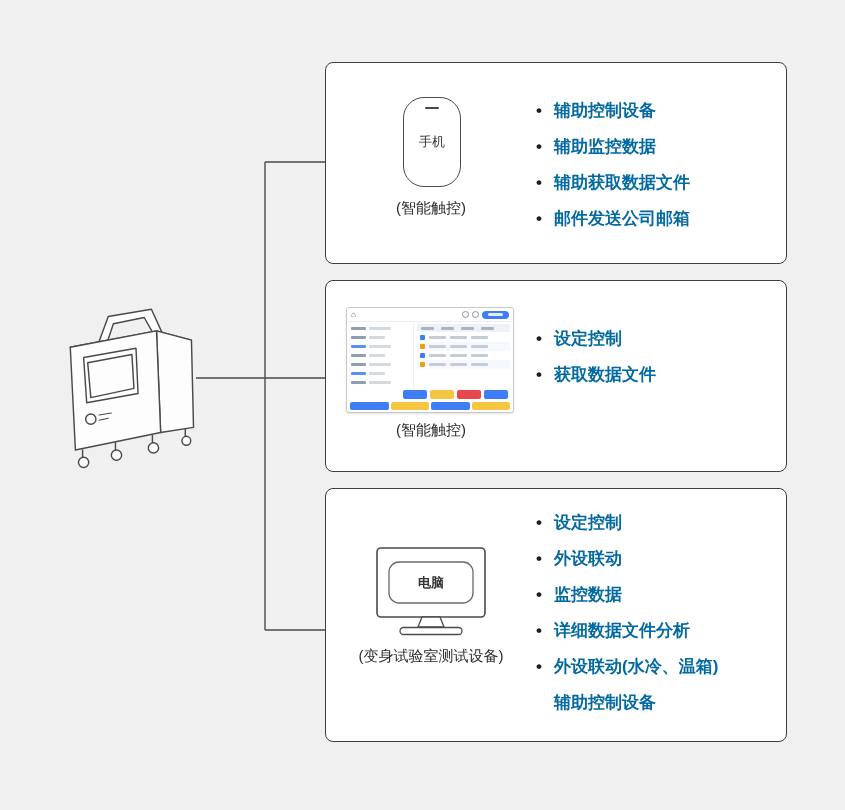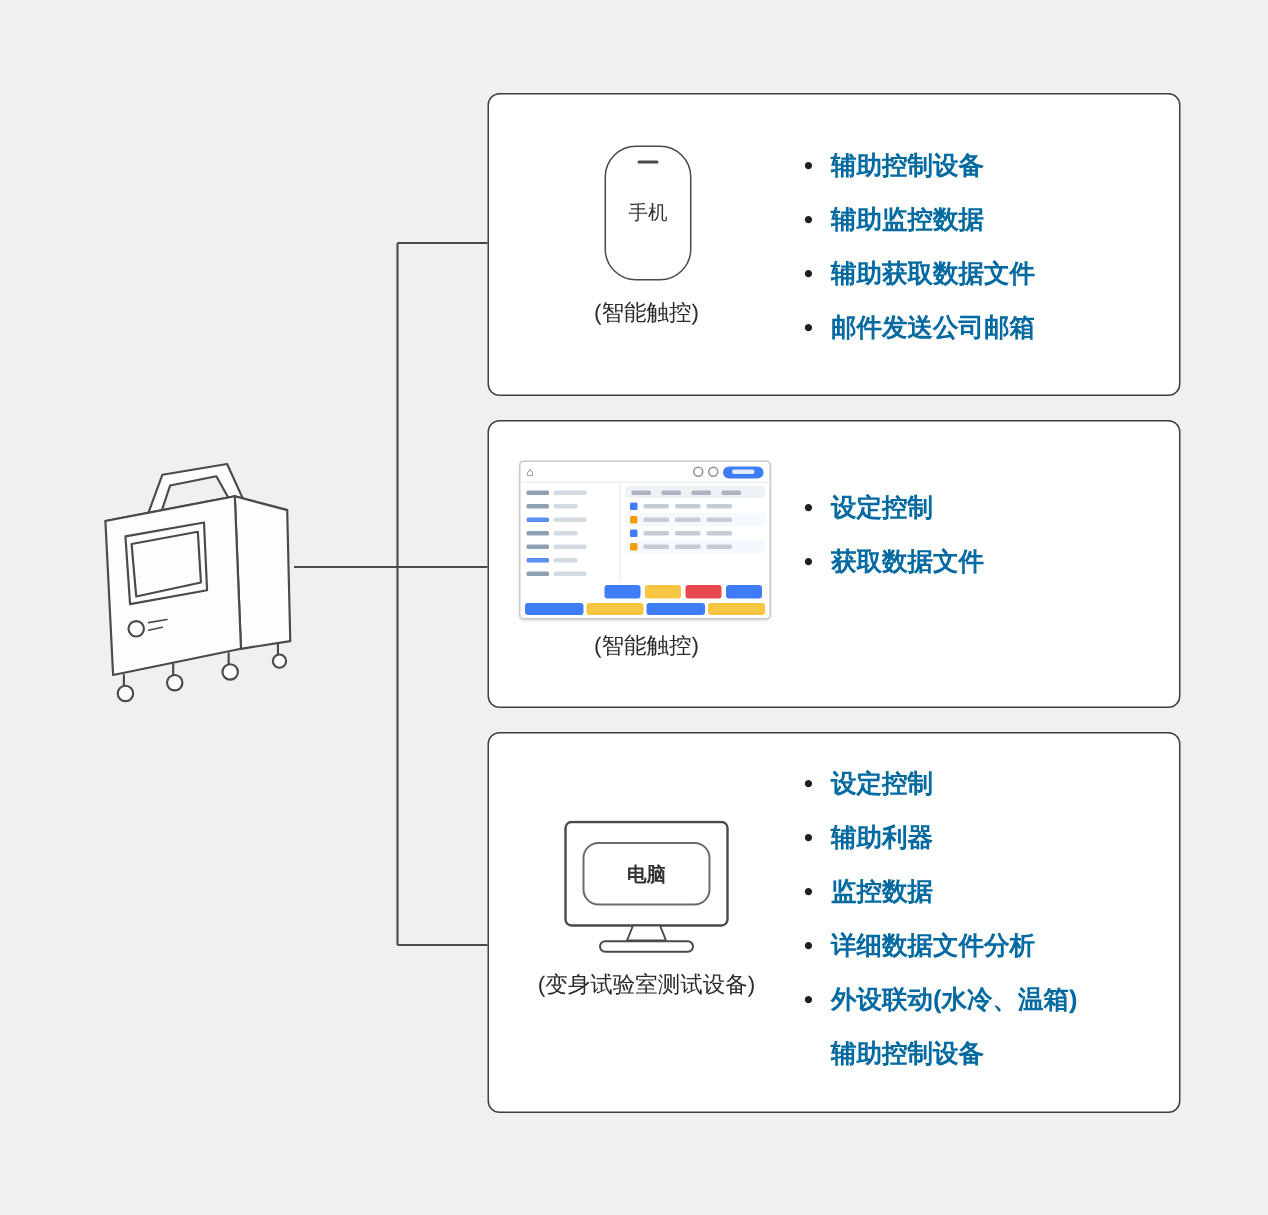--- a/index.html
+++ b/index.html
@@ -251,21 +251,21 @@
         <rect x="1" y="1" width="108" height="69" rx="4" stroke-width="1.6"></rect>
         <rect x="13" y="15" width="84" height="41" rx="10" fill="none" stroke="#6a6a6a" stroke-width="1.3"></rect>
         <path d="M46 70 L42 80 L68 80 L64 70 Z" stroke-width="1.3"></path>
         <rect x="24" y="80.5" width="62" height="7" rx="3.5" stroke-width="1.3"></rect>
       </g>
       <text x="55" y="40" text-anchor="middle" font-size="13" font-weight="600" fill="#333">电脑</text>
     </svg>
     <div class="caption">(变身试验室测试设备)</div>
     <ul class="bullets">
       <li>设定控制</li>
-      <li>辅助利器</li>
+      <li>外设联动</li>
       <li>监控数据</li>
       <li>详细数据文件分析</li>
       <li>外设联动(水冷、温箱)</li>
       <li class="no-dot">辅助控制设备</li>
     </ul>
   </div>
 
 </div>
 
 </body></html>

